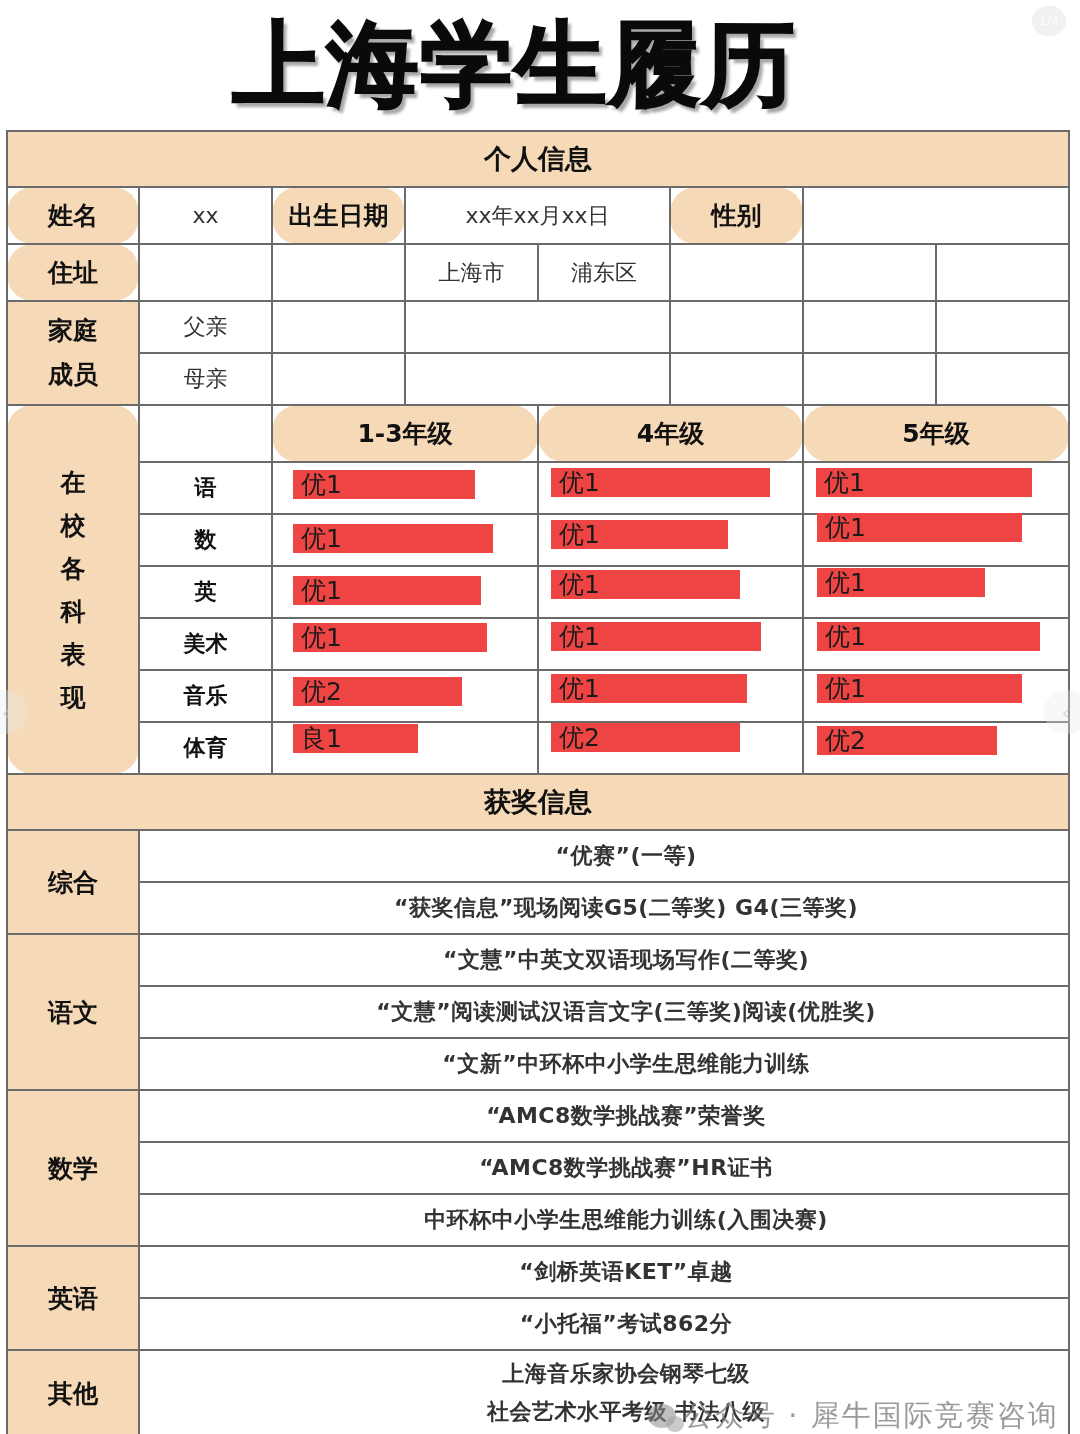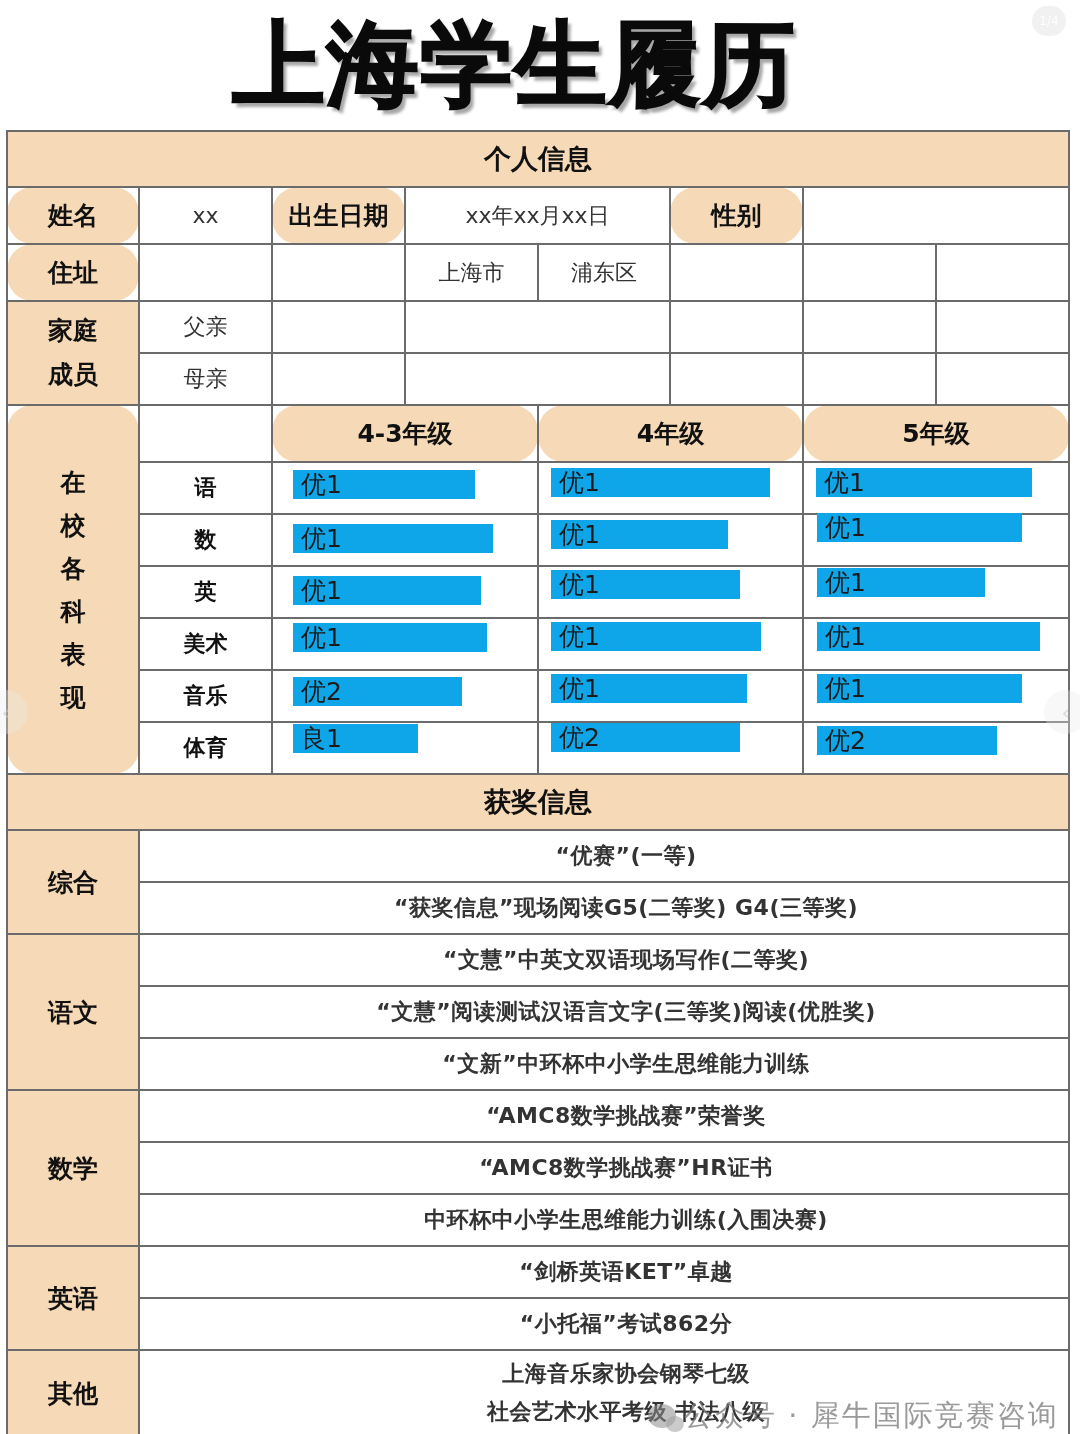--- a/index.html
+++ b/index.html
@@ -33,21 +33,21 @@
   td.peach { background: #f6d9b6; color: #111; font-weight: bold; font-size: 25px; }
   td.section { background: #f6d9b6; color: #111; font-weight: bold; font-size: 27px; height: 56px; }
   td.label { font-weight: bold; color: #111; }
   td.vert { line-height: 43px; font-size: 25px; }
 
   .row-51 td { height: 52px; }
   .row-57 td { height: 57px; border-radius: 26px; }
 
   .bar-cell { position: relative; text-align: left; }
   .bar {
-    position: absolute; height: 29px; background: #0ea5e9;
+    position: absolute; height: 29px; background: #ef4444;
     color: #1a1a1a; font-size: 25px; line-height: 29px; padding-left: 8px;
     font-weight: normal;
   }
 
   .award td.award-text { font-size: 22px; color: #333; font-weight: bold; letter-spacing: 0.5px; padding-left: 44px; }
 
   .other-cell { line-height: 38px; }
 
   .watermark {
     position: absolute; left: 648px; top: 1396px; height: 40px;
@@ -140,21 +140,21 @@
     <tr class="row-57">
       <td class="peach vert" rowspan="7">
         <div>在</div>
         <div>校</div>
         <div>各</div>
         <div>科</div>
         <div>表</div>
         <div>现</div>
       </td>
       <td></td>
-      <td class="peach" colspan="2">4-3年级</td>
+      <td class="peach" colspan="2">1-3年级</td>
       <td class="peach" colspan="2">4年级</td>
       <td class="peach" colspan="2">5年级</td>
     </tr>
 
     <tr class="row-51">
       <td class="label">语</td>
       <td colspan="2" class="bar-cell">
             <div class="bar" style="left:20px;top:7px;width:182px;">优1</div>
           </td>
       <td colspan="2" class="bar-cell">

